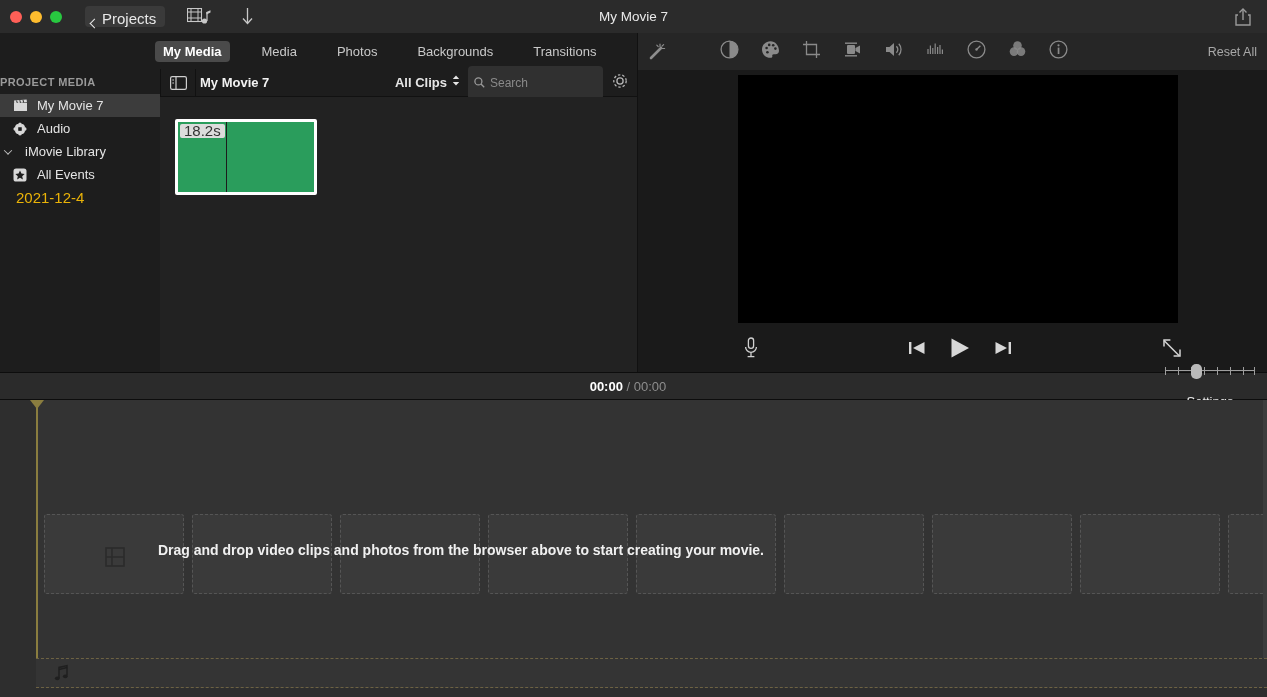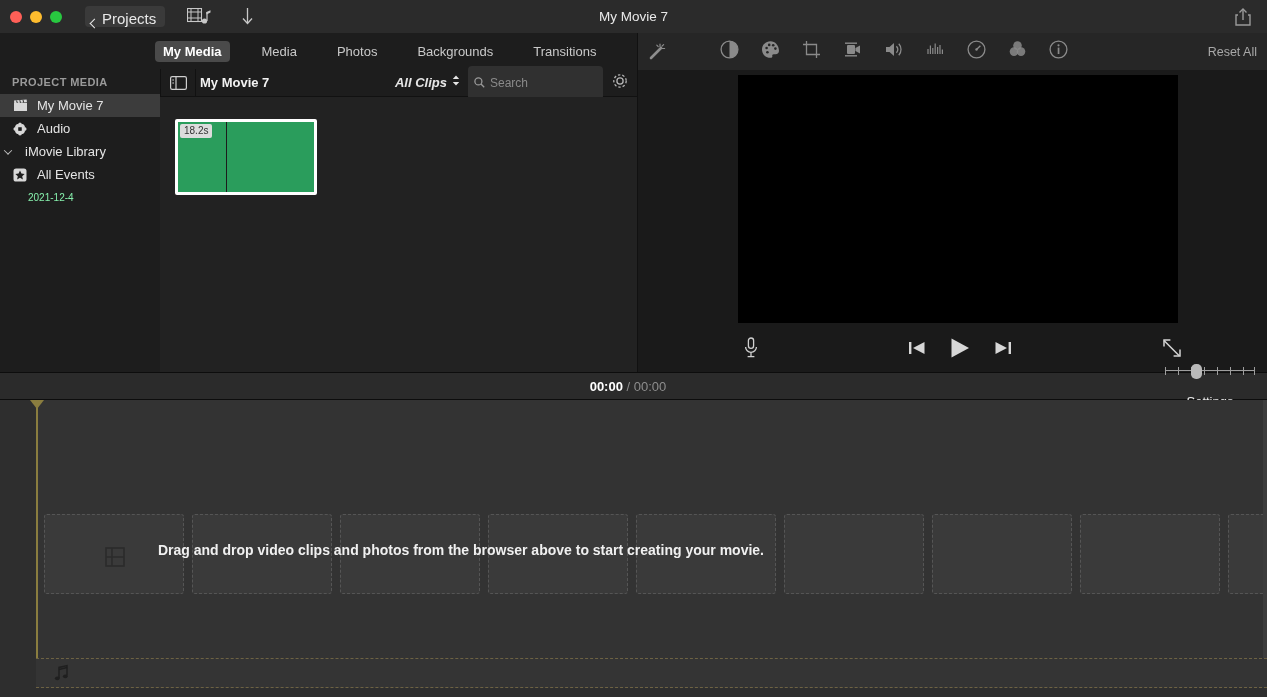--- a/index.html
+++ b/index.html
@@ -59,47 +59,47 @@
   }
   .tab.active { background: #4a4a4a; color: #ffffff; font-weight: bold; }
 
   
   .sidebar {
     position: absolute; left: 0; top: 69px; width: 160px; height: 303px;
     background: #1d1d1d;
   }
   .sb-header {
     font-size: 11px; font-weight: bold; color: #9a9a9a;
-    letter-spacing: 0.4px; padding: 7px 0 6px 12px;
+    letter-spacing: 0.4px; padding: 7px 0 6px 0;
   }
   .sb-item {
     height: 23px; display: flex; align-items: center; gap: 9px;
     padding-left: 12px; font-size: 13px; color: #e4e4e4;
   }
   .sb-item.selected { background: #3c3c3c; }
   .sb-icon { width: 16px; display: flex; align-items: center; justify-content: center; color: #d8d8d8; }
   .sb-disclosure { width: 16px; margin-left: -4px; display: flex; align-items: center; justify-content: center; }
   .chev-down-sm {
     width: 6px; height: 6px;
     border-right: 1.4px solid #bdbdbd; border-bottom: 1.4px solid #bdbdbd;
     transform: rotate(45deg) translate(-1px,-1px);
   }
-  .sb-sub { padding-left: 28px; font-size: 10px; color: #86efac; height: 23px; display: flex; align-items: center; }
+  .sb-sub { padding-left: 16px; font-size: 15px; color: #eab308; height: 23px; display: flex; align-items: center; }
 
   
   .browser-header {
     position: absolute; left: 160px; top: 69px; width: 477px; height: 28px;
     background: #1d1d1d; display: flex; align-items: center;
     border-bottom: 1px solid #111;
   }
   .bh-sep { width: 1px; height: 28px; background: #111; }
   .panel-toggle { width: 34px; display: flex; align-items: center; justify-content: center; color: #cfcfcf; }
   .bh-title { font-size: 13px; font-weight: bold; color: #f2f2f2; margin-left: 4px; }
   .bh-right { margin-left: auto; display: flex; align-items: center; gap: 8px; padding-right: 8px; }
-  .allclips { display: flex; align-items: flex-start; gap: 5px; font-size: 13px; font-weight: bold; color: #e6e6e6; font-style: italic; }
+  .allclips { display: flex; align-items: flex-start; gap: 5px; font-size: 13px; font-weight: bold; color: #e6e6e6; }
   .updown { display: flex; flex-direction: column; gap: 2px; }
   .search-field {
     width: 135px; height: 34px; border-radius: 4px; background: #303030;
     display: flex; align-items: center; gap: 5px; padding: 0 6px;
   }
   .search-ph { font-size: 12px; color: #8a8a8a; }
 
   
   .browser-body {
     position: absolute; left: 160px; top: 97px; width: 462px; height: 275px;
@@ -109,21 +109,21 @@
     position: absolute; left: 622px; top: 97px; width: 15px; height: 275px;
     background: #222222;
   }
   .clip-thumb {
     position: absolute; left: 15px; top: 22px; width: 142px; height: 76px;
     background: #2a9d5c; border: 3px solid #ffffff; border-radius: 2px;
   }
   .clip-split { position: absolute; left: 48px; top: 0; width: 1px; height: 100%; background: #1c1c1c; }
   .clip-dur {
     position: absolute; left: 2px; top: 2px;
-    background: #dcdcdc; color: #333; font-size: 10px;
+    background: #dcdcdc; color: #333; font-size: 15px;
     padding: 0px 4px; border-radius: 2px; line-height: 14px;
   }
 
   
   .adjustbar {
     position: absolute; left: 637px; top: 33px; width: 630px; height: 37px;
     background: #262626; display: flex; align-items: center;
     border-left: 1px solid #111;
   }
   .wand { margin-left: 8px; color: #8d8d8d; display: flex; align-items: center; }

